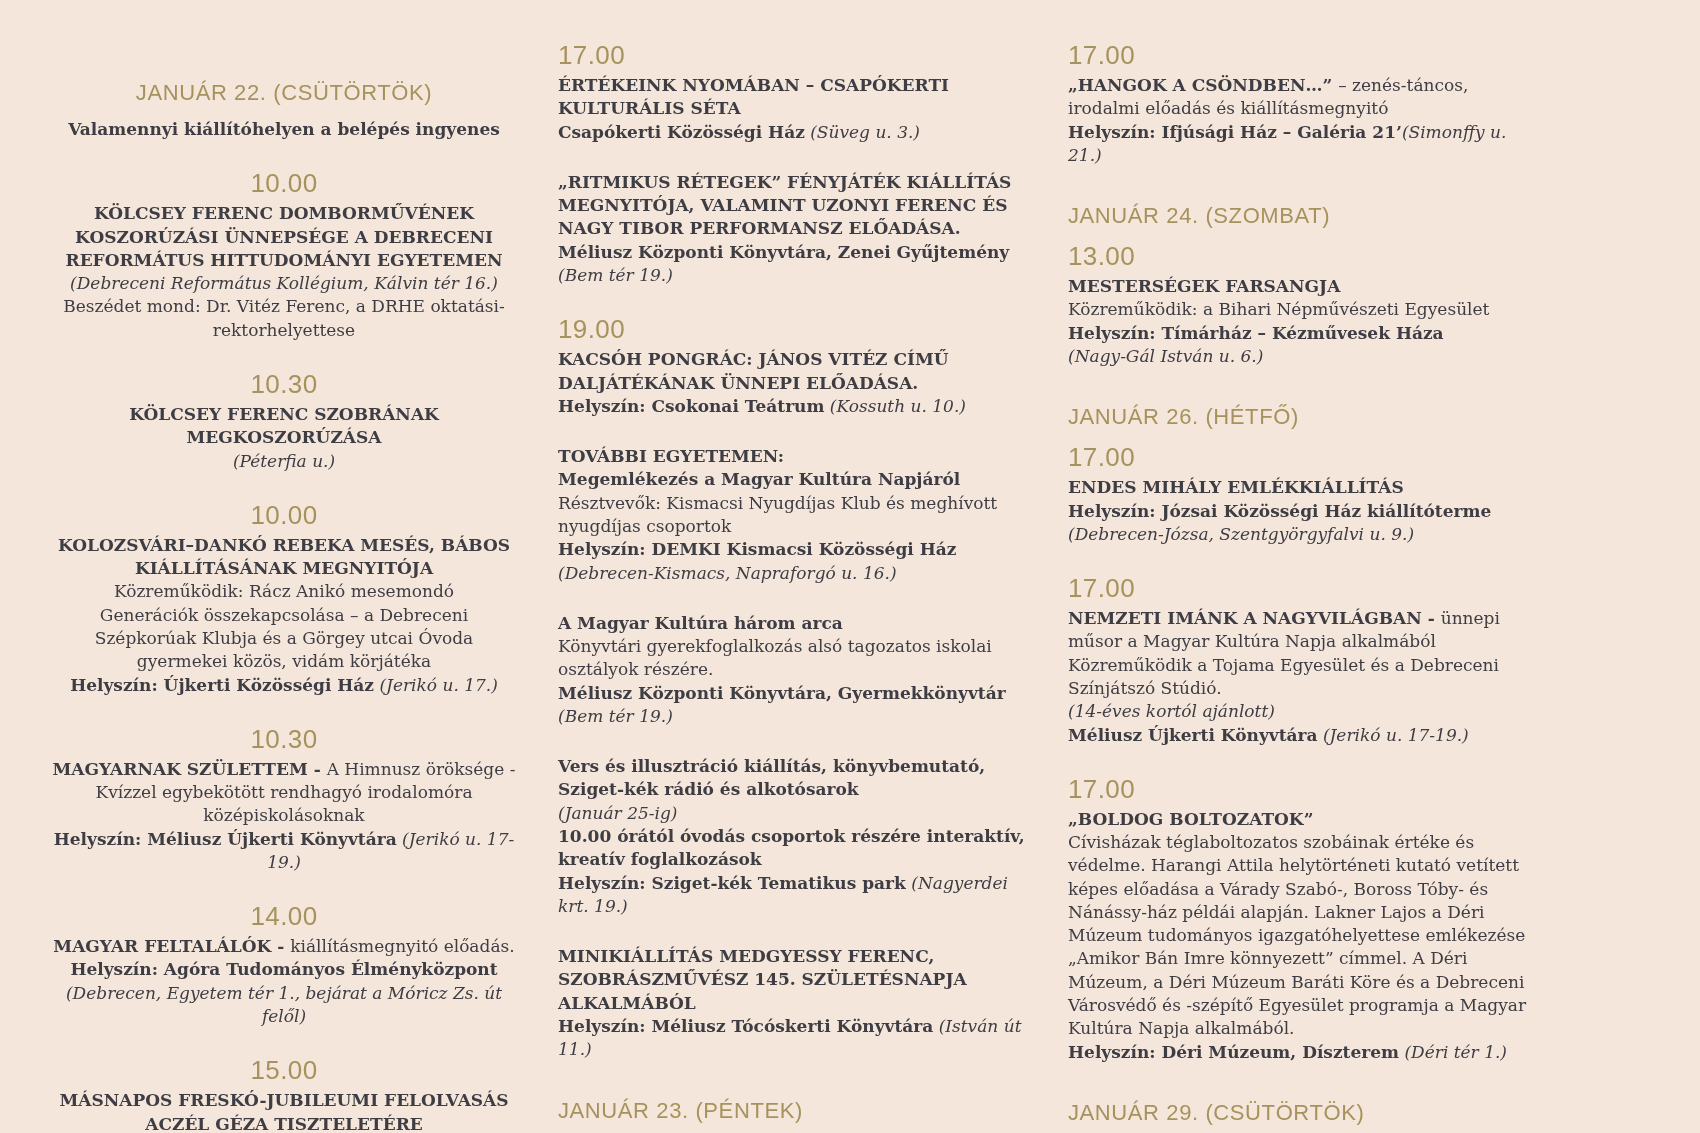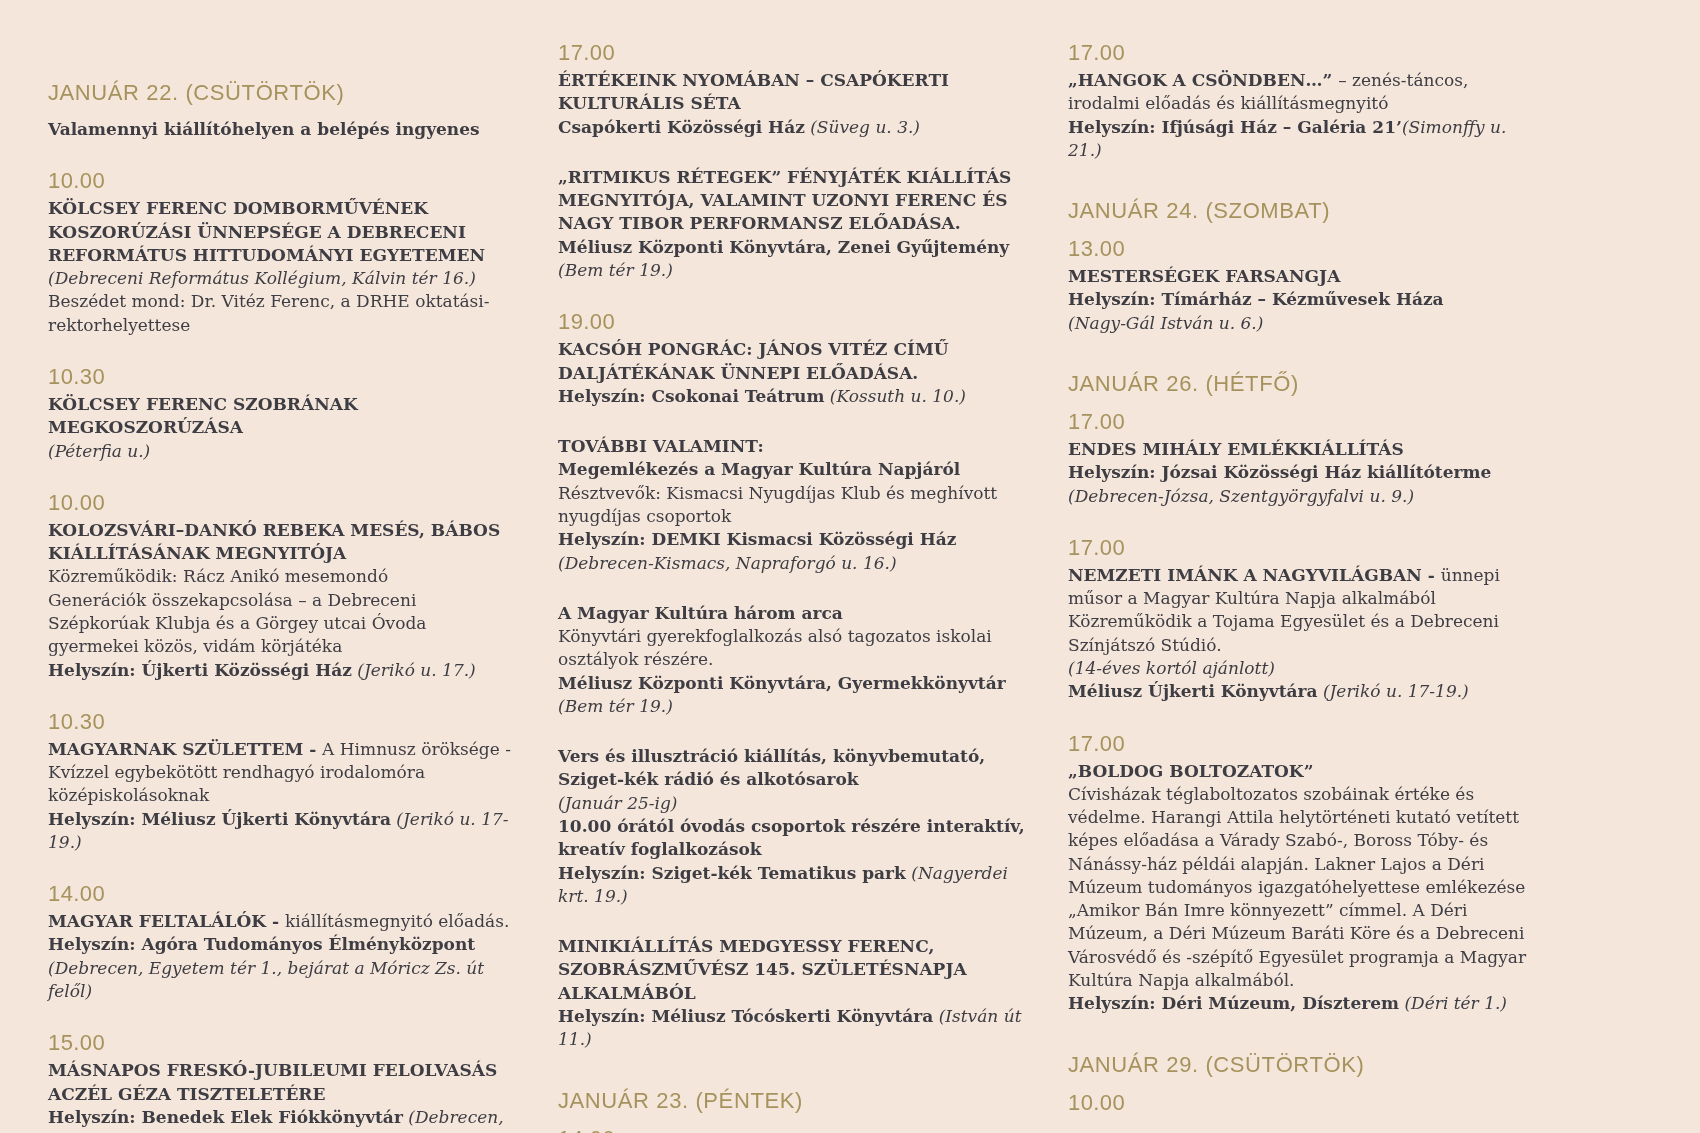--- a/index.html
+++ b/index.html
@@ -17,36 +17,36 @@
     width: 1700px;
     height: 1133px;
     padding: 40px 160px 30px 48px;
     display: flex;
     gap: 38px;
   }
   .column {
     flex: 1;
     min-width: 0;
   }
-  .column.offset-top { padding-top: 40px; }
+  .column.offset-top { padding-top: 40px; text-align: center; }
   .date-header {
     font-family: "Liberation Sans", "DejaVu Sans", sans-serif;
     font-weight: 400;
     font-size: 22px;
     letter-spacing: 0.6px;
     color: #a6925c;
     margin: 36px 0 12px 0;
   }
   .column > .date-header:first-child { margin-top: 0; }
   .event { margin-bottom: 27px; }
   .event:last-child { margin-bottom: 16px; }
   .time {
     font-family: "Liberation Sans", "DejaVu Sans", sans-serif;
     font-weight: 400;
-    font-size: 22px;
+    font-size: 26px;
     letter-spacing: 0.4px;
     color: #a6925c;
     margin: 0 0 3px 0;
   }
   .line {
     margin: 0;
     font-size: 17px;
     line-height: 1.37;
   }
   .seg-b  { font-weight: 700; }
@@ -106,21 +106,21 @@
       <div class="event">
         <p class="line"><span class="seg-b">„RITMIKUS RÉTEGEK” FÉNYJÁTÉK KIÁLLÍTÁS MEGNYITÓJA, VALAMINT UZONYI FERENC ÉS NAGY TIBOR PERFORMANSZ ELŐADÁSA.</span></p>
         <p class="line"><span class="seg-b">Méliusz Központi Könyvtára, Zenei Gyűjtemény</span><span class="seg-i"> (Bem tér 19.)</span></p>
       </div>
       <div class="event">
         <div class="time">19.00</div>
         <p class="line"><span class="seg-b">KACSÓH PONGRÁC: JÁNOS VITÉZ CÍMŰ DALJÁTÉKÁNAK ÜNNEPI ELŐADÁSA.</span></p>
         <p class="line"><span class="seg-b">Helyszín: Csokonai Teátrum</span><span class="seg-i"> (Kossuth u. 10.)</span></p>
       </div>
       <div class="event">
-        <p class="line"><span class="seg-b">TOVÁBBI VALAMINT:</span></p>
+        <p class="line"><span class="seg-b">TOVÁBBI EGYETEMEN:</span></p>
         <p class="line"><span class="seg-b">Megemlékezés a Magyar Kultúra Napjáról</span></p>
         <p class="line"><span class="seg-n">Résztvevők: Kismacsi Nyugdíjas Klub és meghívott nyugdíjas csoportok</span></p>
         <p class="line"><span class="seg-b">Helyszín: DEMKI Kismacsi Közösségi Ház</span></p>
         <p class="line"><span class="seg-i">(Debrecen-Kismacs, Napraforgó u. 16.)</span></p>
       </div>
       <div class="event">
         <p class="line"><span class="seg-b">A Magyar Kultúra három arca</span></p>
         <p class="line"><span class="seg-n">Könyvtári gyerekfoglalkozás alsó tagozatos iskolai osztályok részére.</span></p>
         <p class="line"><span class="seg-b">Méliusz Központi Könyvtára, Gyermekkönyvtár</span><span class="seg-i"> (Bem tér 19.)</span></p>
       </div>
@@ -143,20 +143,21 @@
     <div class="column">
       <div class="event">
         <div class="time">17.00</div>
         <p class="line"><span class="seg-b">„HANGOK A CSÖNDBEN…” </span><span class="seg-n">– zenés-táncos, irodalmi előadás és kiállításmegnyitó</span></p>
         <p class="line"><span class="seg-b">Helyszín: Ifjúsági Ház – Galéria 21’</span><span class="seg-i">(Simonffy u. 21.)</span></p>
       </div>
       <h2 class="date-header">JANUÁR 24. (SZOMBAT)</h2>
       <div class="event">
         <div class="time">13.00</div>
         <p class="line"><span class="seg-b">MESTERSÉGEK FARSANGJA</span></p>
+        <p class="line"><span class="seg-n">Közreműködik: a Bihari Népművészeti Egyesület</span></p>
         <p class="line"><span class="seg-b">Helyszín: Tímárház – Kézművesek Háza</span></p>
         <p class="line"><span class="seg-i">(Nagy-Gál István u. 6.)</span></p>
       </div>
       <h2 class="date-header">JANUÁR 26. (HÉTFŐ)</h2>
       <div class="event">
         <div class="time">17.00</div>
         <p class="line"><span class="seg-b">ENDES MIHÁLY EMLÉKKIÁLLÍTÁS</span></p>
         <p class="line"><span class="seg-b">Helyszín: Józsai Közösségi Ház kiállítóterme</span></p>
         <p class="line"><span class="seg-i">(Debrecen-Józsa, Szentgyörgyfalvi u. 9.)</span></p>
       </div>

